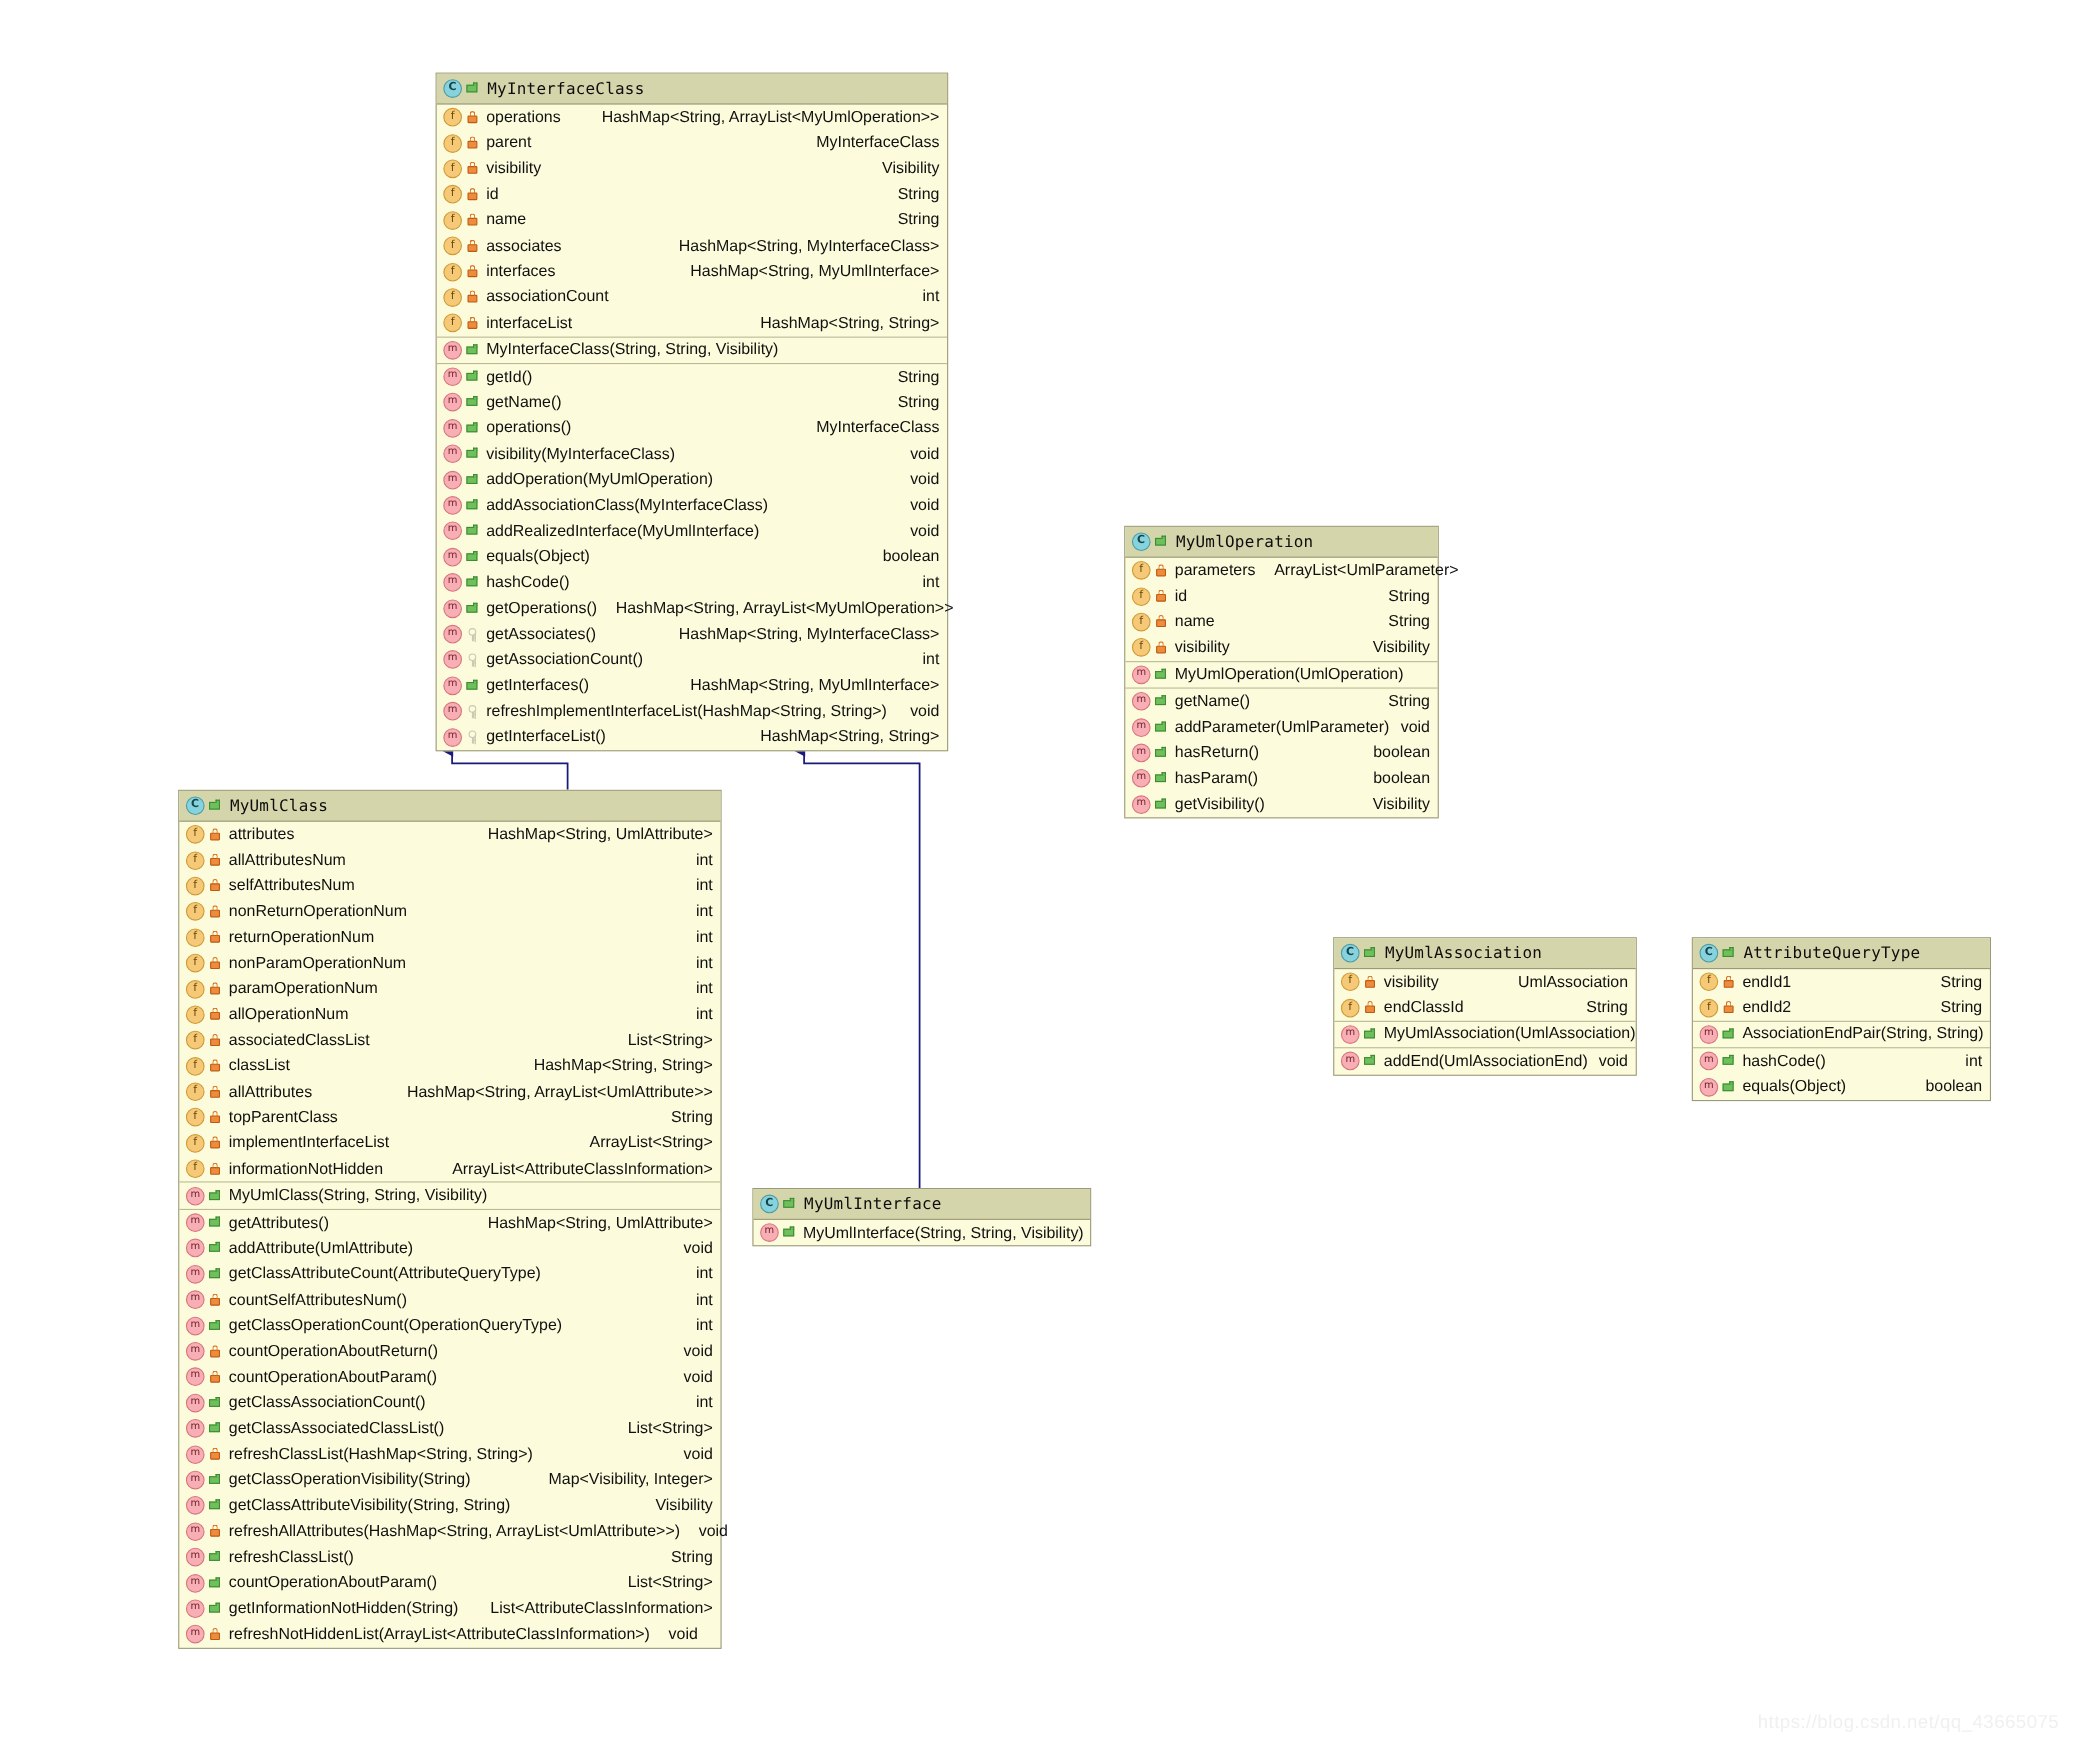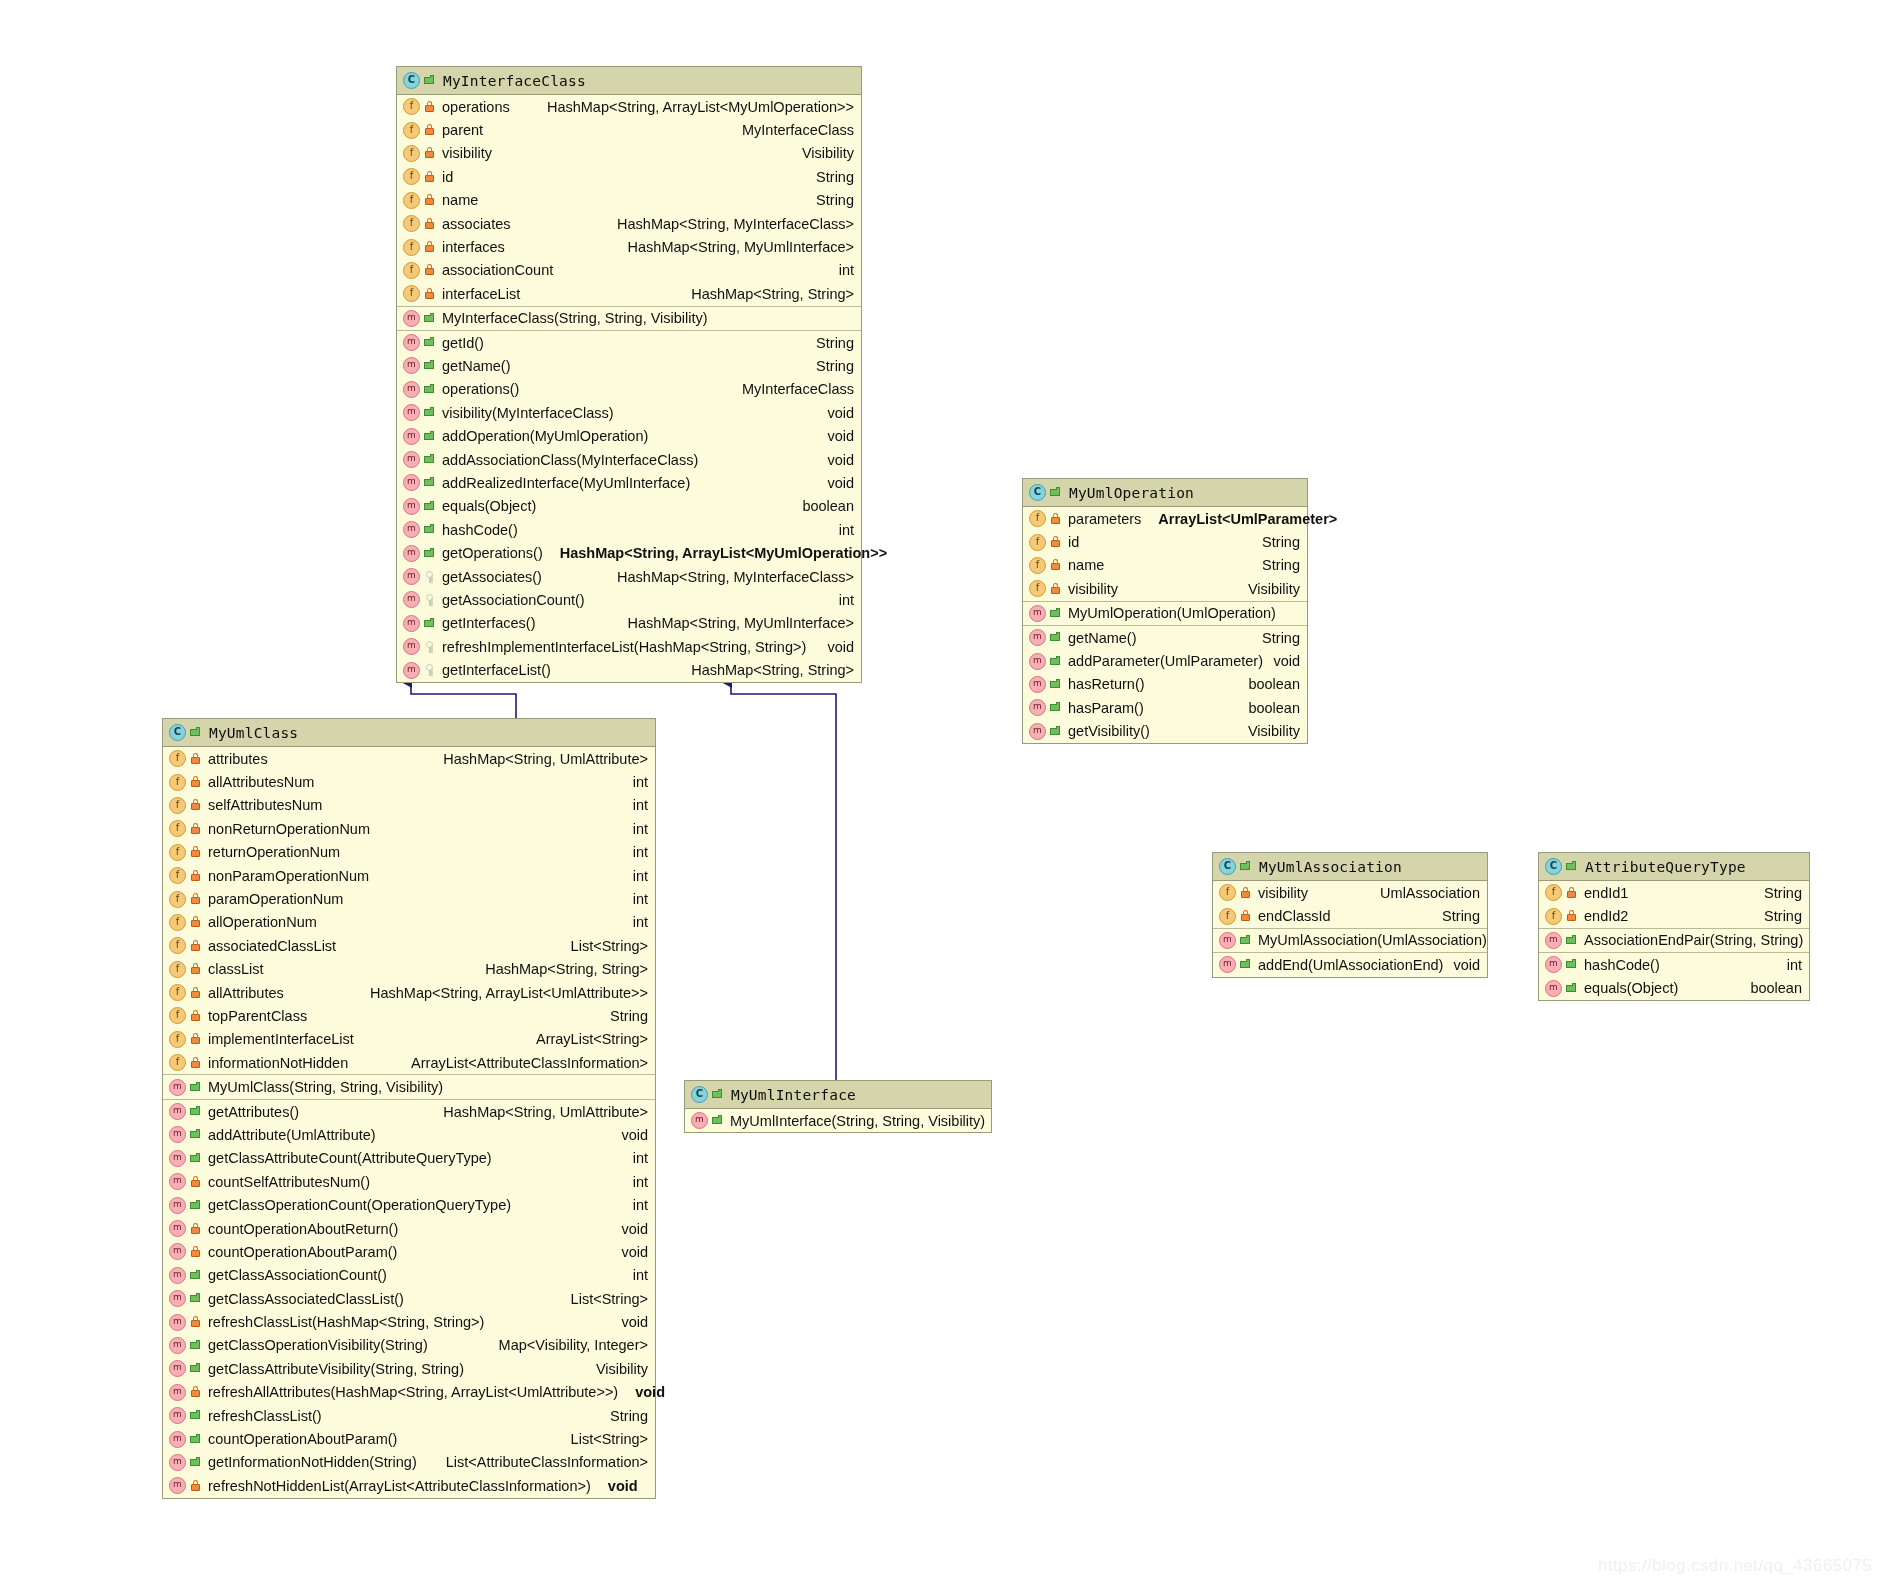--- a/index.html
+++ b/index.html
@@ -70,21 +70,20 @@
   }
   .uml-row .rname {
     margin-left: 7px;
   }
   .uml-row .rtype {
     margin-left: auto;
     padding-left: 10px;
   }
   .uml-row .rtype.inline {
     margin-left: 7px;
-    font-weight: bold;
   }
 
   
   .ic {
     flex: 0 0 auto;
     display: inline-block;
     position: relative;
   }
   
   .ic-class {

